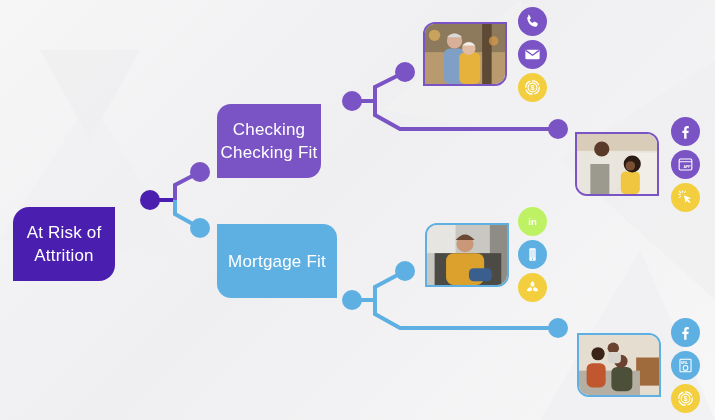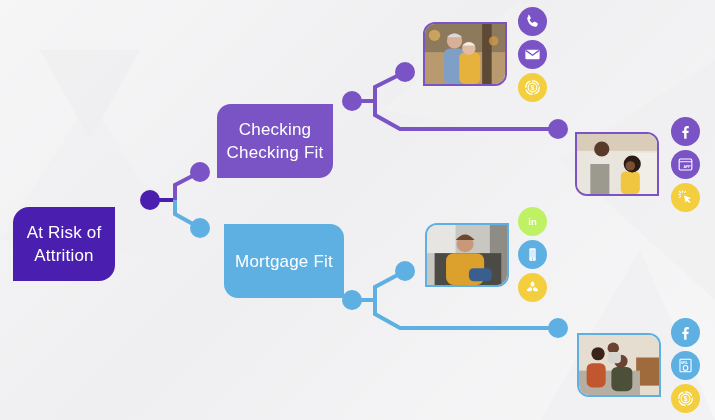--- a/index.html
+++ b/index.html
@@ -9,24 +9,24 @@
     font-family: "Liberation Sans", "DejaVu Sans", sans-serif;
   }
   .bg-shape { position:absolute; pointer-events:none; }
   .connectors { position:absolute; left:0; top:0; width:715px; height:420px; }
   .box {
     position:absolute; color:#fff; display:flex; align-items:center; justify-content:center;
     text-align:center; font-size:17px; line-height:23px; letter-spacing:0.2px;
   }
   .box.root { left:13px; top:207px; width:102px; height:74px; background:#4a1fb0;
               border-radius:16px 0 16px 0; }
-  .box.checking { left:217px; top:104px; width:116px; height:74px; background:#7a53c4;
+  .box.checking { left:217px; top:104px; width:104px; height:74px; background:#7a53c4;
               border-radius:14px 0 14px 0; }
   .box.mortgage { left:217px; top:224px; width:120px; height:74px; background:#5fb0e2;
-              border-radius:0 14px 0 14px;margin-left:7px; }
+              border-radius:0 14px 0 14px; }
   .photo {
     position:absolute; width:84px; height:64px; border:2px solid; overflow:hidden; box-sizing:border-box;
   }
   .photo.p1 { left:423px; top:22px; border-color:#7a53c4; border-radius:12px 0 12px 0; }
   .photo.p2 { left:575px; top:132px; border-color:#7a53c4; border-radius:0 12px 0 12px; }
   .photo.p3 { left:425px; top:223px; border-color:#5fb0e2; border-radius:12px 0 12px 0; }
   .photo.p4 { left:577px; top:333px; border-color:#5fb0e2; border-radius:0 12px 0 12px; }
   .photo svg { width:100%; height:100%; display:block; }
   .icon {
     position:absolute; width:29px; height:29px; border-radius:50%;

